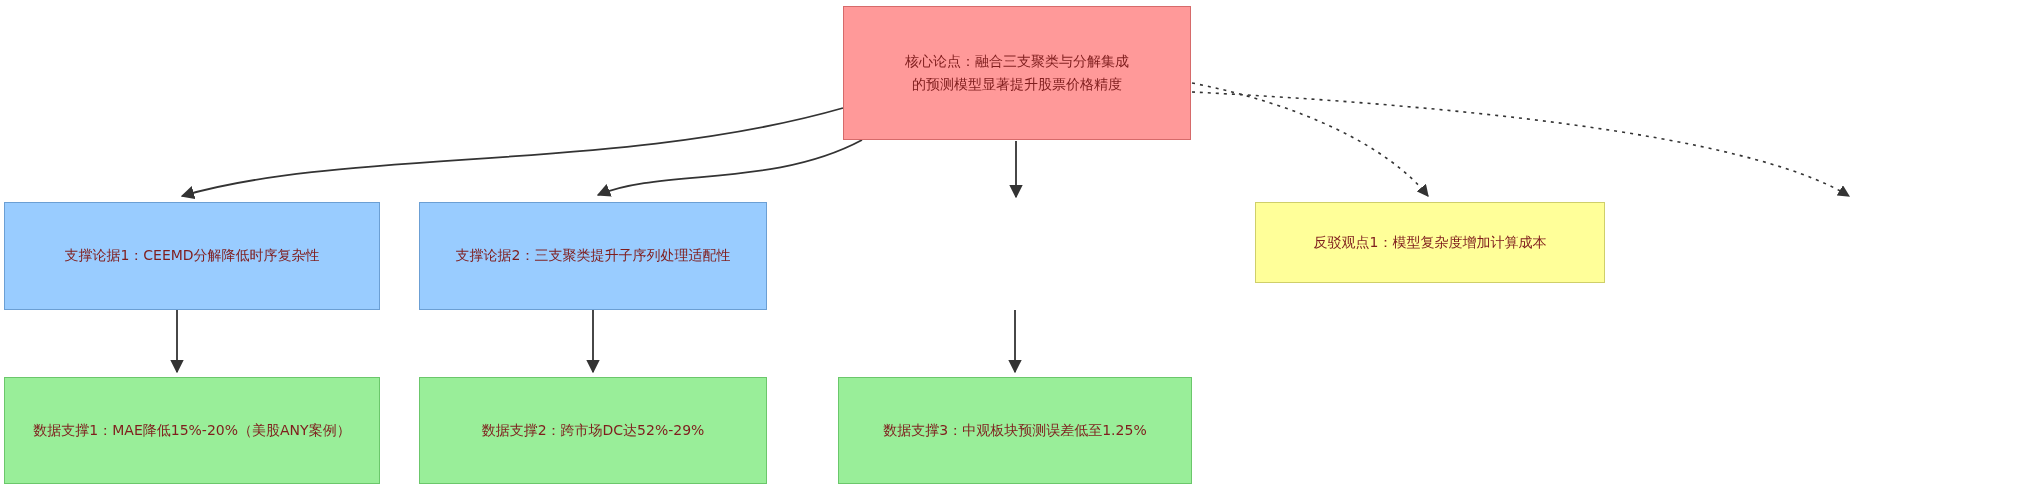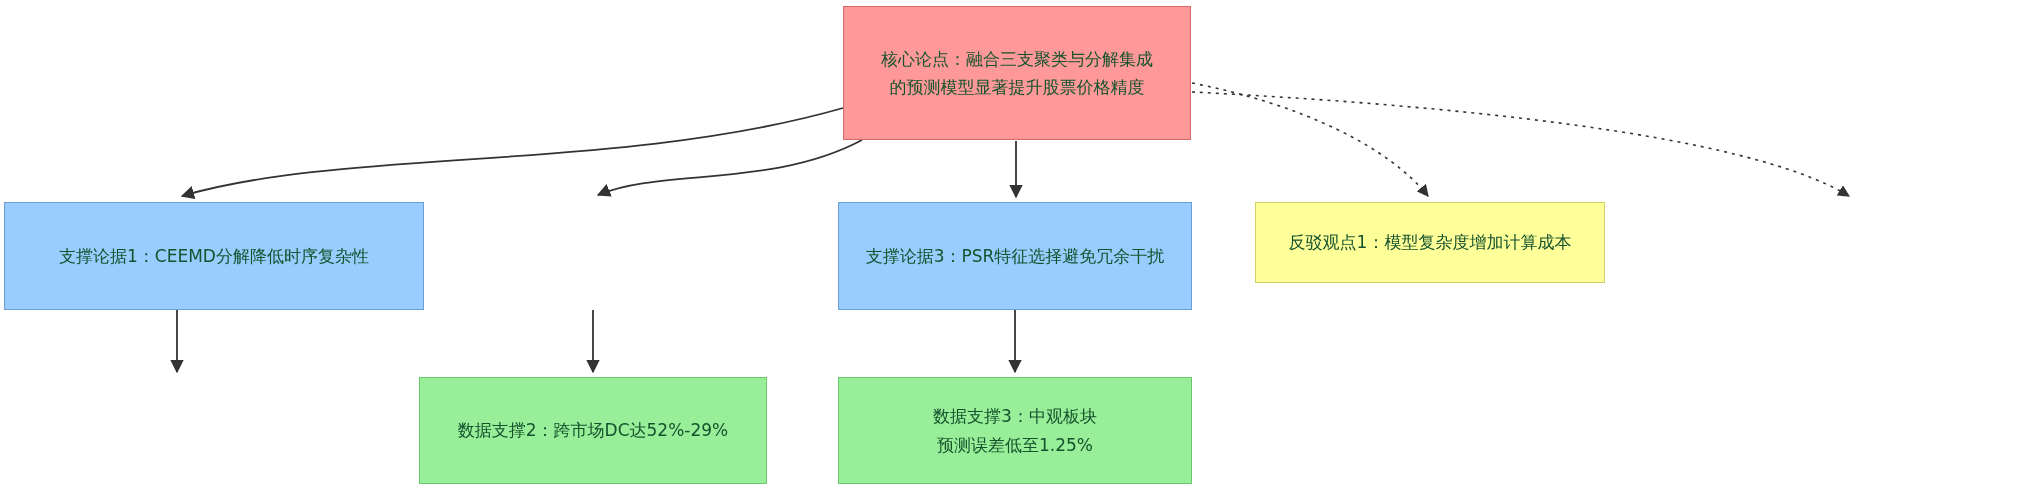--- a/index.html
+++ b/index.html
@@ -34,23 +34,23 @@
     fill:var(--line,#333333);
   }
   .node{
     position:absolute;
     box-sizing:border-box;
     display:flex;
     align-items:center;
     justify-content:center;
     text-align:center;
     padding:8px 24px;
-    font-size:17px;
+    font-size:14px;
     line-height:1.65;
-    color:#14532d;
+    color:#7f1d1d;
     text-wrap:balance;
   }
   .node.root{
     left:843px;top:6px;width:348px;height:134px;
     background:var(--root-bg,#ff9999);
     border:1px solid var(--root-border,#d66a6a);
   }
   .node.support{
     top:202px;height:108px;
     background:var(--support-bg,#99ccff);
@@ -59,21 +59,21 @@
   .node.rebuttal{
     top:202px;height:81px;
     background:var(--rebuttal-bg,#ffff99);
     border:1px solid var(--rebuttal-border,#cfcf6a);
   }
   .node.data{
     top:377px;height:107px;
     background:var(--data-bg,#99ee99);
     border:1px solid var(--data-border,#6bc76b);
   }
-  .col1{left:4px;width:420px;}
+  .col1{left:4px;width:376px;}
   .col2{left:419px;width:348px;}
   .col3{left:838px;width:354px;}
   .col4{left:1255px;width:350px;}
   .col5{left:1677px;width:349px;}
 </style>
 </head>
 <body>
 
 <div class="canvas">
 
@@ -92,20 +92,21 @@
     <path class="edge dotted" d="M 1192 92 C 1430 104, 1745 132, 1849 196" marker-end="url(#arrow)"></path>
 
     <path class="edge" d="M 177 310 L 177 372" marker-end="url(#arrow)"></path>
     <path class="edge" d="M 593 310 L 593 372" marker-end="url(#arrow)"></path>
     <path class="edge" d="M 1015 310 L 1015 372" marker-end="url(#arrow)"></path>
   </svg>
 
   <div class="node root">核心论点：融合三支聚类与分解集成的预测模型显著提升股票价格精度</div>
 
   <div class="node support col1">支撑论据1：CEEMD分解降低时序复杂性</div>
-  <div class="node support col3">支撑论据3：PSR特征选择避免冗余干扰</div>
+  <div class="node support col2">支撑论据2：三支聚类提升子序列处理适配性</div>
 
   <div class="node rebuttal col4">反驳观点1：模型复杂度增加计算成本</div>
 
+  <div class="node data col1">数据支撑1：MAE降低15%-20%（美股ANY案例）</div>
   <div class="node data col2">数据支撑2：跨市场DC达52%-29%</div>
   <div class="node data col3">数据支撑3：中观板块预测误差低至1.25%</div>
 
 </div>
 
 </body></html>

